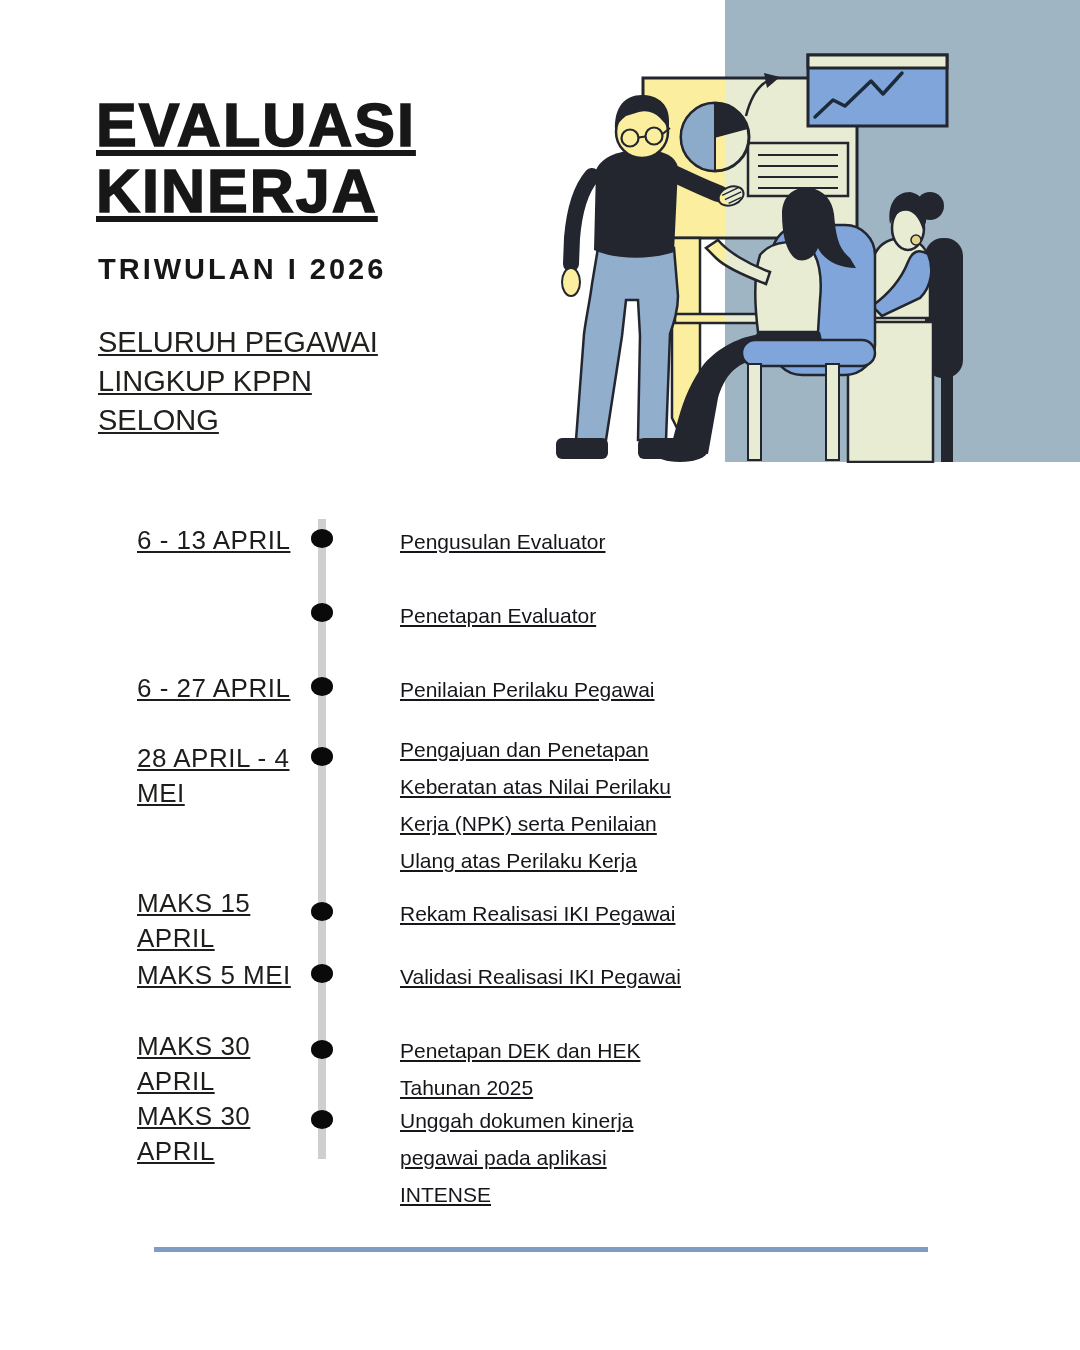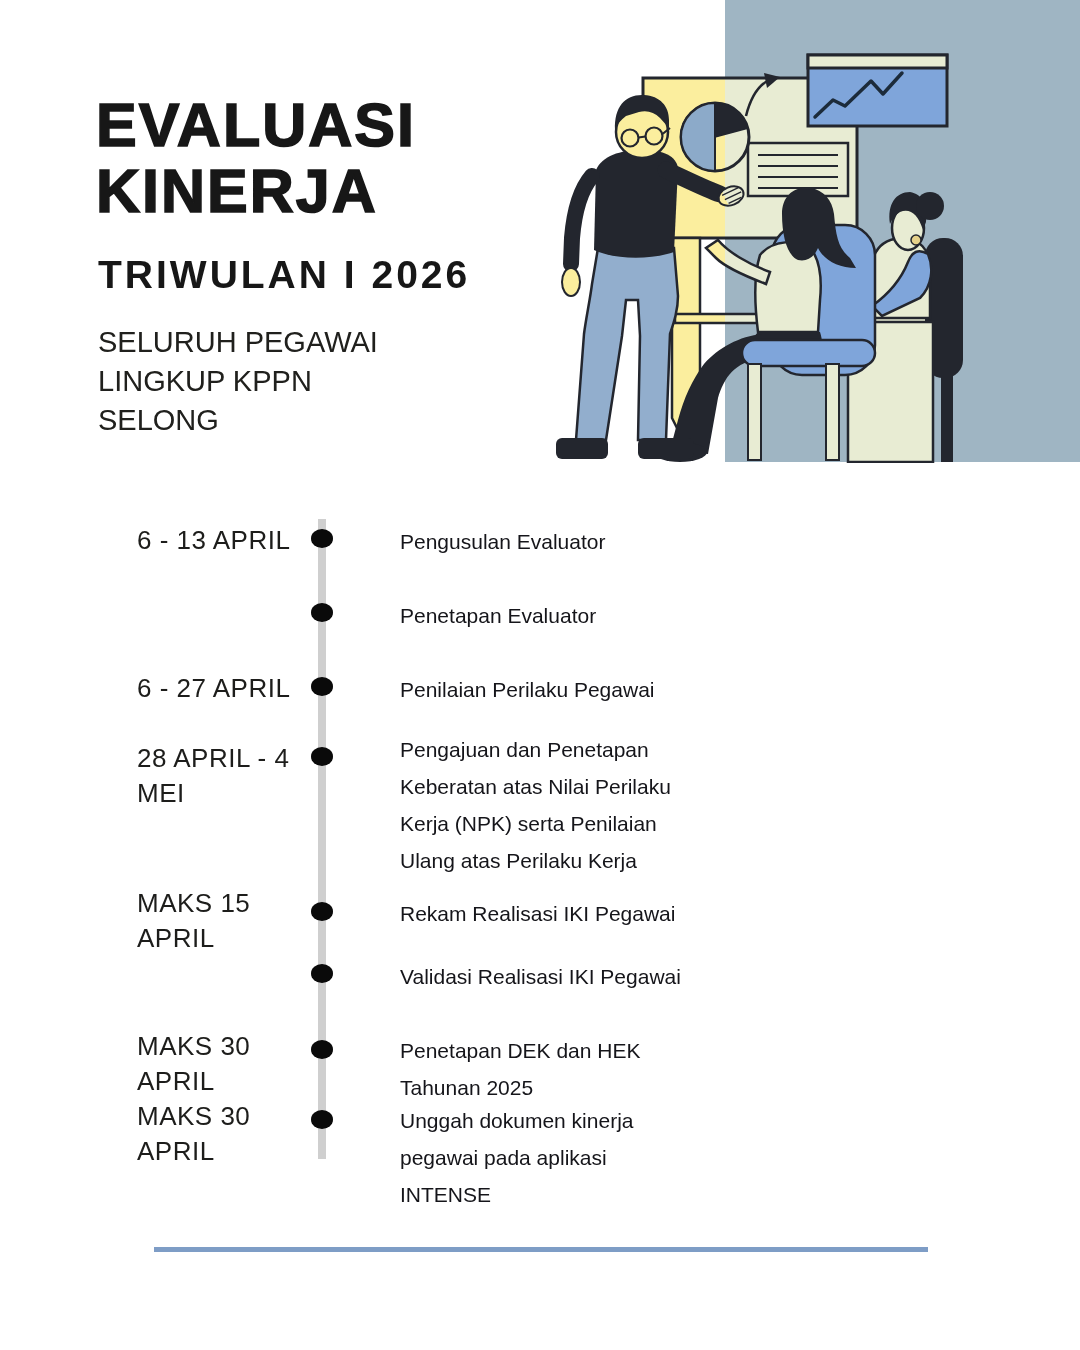--- a/index.html
+++ b/index.html
@@ -3,32 +3,32 @@
 <meta charset="utf-8">
 <style>
   html,body{margin:0;padding:0;}
   body{
     width:1080px;height:1350px;
     font-family:"Liberation Sans",sans-serif;
     position:relative;overflow:hidden;
     background:linear-gradient(152deg,#ffe77e 0%,#ffe372 28%,#ffd96364%,#ffd55d 78%,#ffd25a 100%);
   }
   .abs{position:absolute;}
-  .pre{white-space:pre-line;}
+  .pre{white-space:pre-line;text-decoration:underline;}
 
   
   .title{
     left:96px;top:92px;width:520px;
     font-size:61px;line-height:66px;font-weight:900;
     letter-spacing:2px;color:#171717;
     -webkit-text-stroke:1.6px #171717;
   }
   .subtitle{
     left:98px;top:253px;width:520px;
-    font-size:39px;font-weight:700;letter-spacing:3px;color:#171717;
+    font-size:29px;font-weight:700;letter-spacing:3px;color:#171717;
   }
   .audience{
     left:98px;top:323px;width:420px;
     font-size:29px;line-height:39px;font-weight:400;color:#20201d;
   }
 
   
   .blue-panel{left:725px;top:0;width:355px;height:462px;background:#9fb5c3;}
   .illu{left:520px;top:0;width:560px;height:463px;}
 
@@ -174,20 +174,21 @@
 </div>
 
 <div class="abs t-row" style="top:886px">
   <div class="t-date pre">MAKS 15
 APRIL</div>
   <div class="t-dot" style="top:16px"></div>
   <div class="t-desc pre" style="top:9px">Rekam Realisasi IKI Pegawai</div>
 </div>
 
 <div class="abs t-row" style="top:958px">
+  <div class="t-date pre">MAKS 5 MEI</div>
   <div class="t-dot"></div>
   <div class="t-desc pre">Validasi Realisasi IKI Pegawai</div>
 </div>
 
 <div class="abs t-row" style="top:1029px">
   <div class="t-date pre">MAKS 30
 APRIL</div>
   <div class="t-dot" style="top:11px"></div>
   <div class="t-desc pre" style="top:3px">Penetapan DEK dan HEK
 Tahunan 2025</div>

